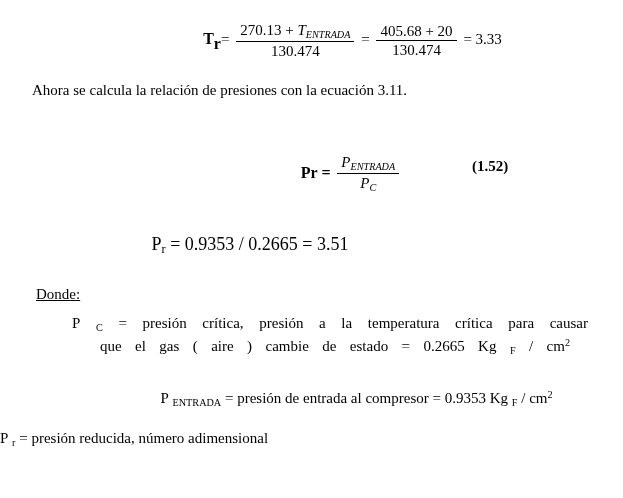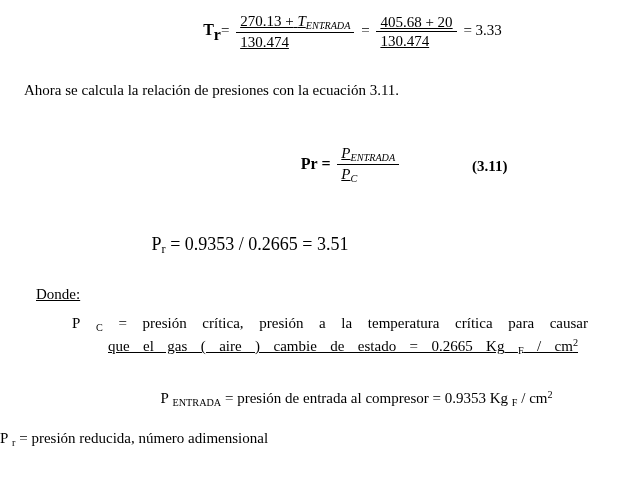--- a/index.html
+++ b/index.html
@@ -18,23 +18,22 @@
   .page {
     position: relative;
     width: 623px;
     height: 498px;
   }
 
   
   .frac {
     display: inline-block;
     vertical-align: middle;
-    text-align: left;
-    margin: 5px 3px;
-    text-decoration: underline;
+    text-align: center;
+    margin: 14px 3px;
   }
   .frac .num {
     display: block;
     padding: 0 4px 1px 4px;
     border-bottom: 1px solid #000;
     white-space: nowrap;
   }
   .frac .den {
     display: block;
     padding: 1px 4px 0 4px;
@@ -63,21 +62,21 @@
     line-height: 1.1;
     padding-left: 41px;
   }
   .eq-tr .lhs {
     font-weight: bold;
     font-size: 16px;
   }
 
   .para-ahora {
     position: absolute;
-    left: 24px;
+    left: 32px;
     top: 82px;
     font-size: 15px;
   }
 
   .eq-pr {
     position: absolute;
     left: 0;
     top: 140px;
     width: 623px;
     font-size: 15px;
@@ -127,25 +126,24 @@
     line-height: 1.5;
   }
   .def-pc .line1 {
     display: block;
     text-align: justify;
     text-align-last: justify;
     width: 516px;
   }
   .def-pc .line2 {
     display: block;
-    margin-left: 36px;
+    margin-left: 28px;
     width: 470px;
     text-align: justify;
     text-align-last: justify;
-    text-decoration: underline;
   }
 
   .def-pent {
     position: absolute;
     left: 0;
     top: 389px;
     width: 623px;
     text-align: center;
     font-size: 15px;
     padding-left: 45px;
@@ -183,21 +181,21 @@
   <div class="para-ahora">Ahora se calcula la relación de presiones con la ecuación 3.11.</div>
 
   <div class="eq-pr">
     <div class="inner">
       <span class="lhs">P</span><span class="lhs sub">r</span>
       <span class="lhs">=</span>
       <span class="frac">
         <span class="num"><span class="ital">P</span><span class="ital sub">ENTRADA</span></span>
         <span class="den"><span class="ital">P</span><span class="ital sub">C</span></span>
       </span>
-      <span class="eqnum">(3.11)</span>
+      <span class="eqnum">(1.52)</span>
     </div>
   </div>
 
   <div class="eq-prval">
     <span>P</span><span class="sub">r</span>
     <span>= 0.9353 / 0.2665 = 3.51</span>
   </div>
 
   <div class="donde">Donde:</div>
 

